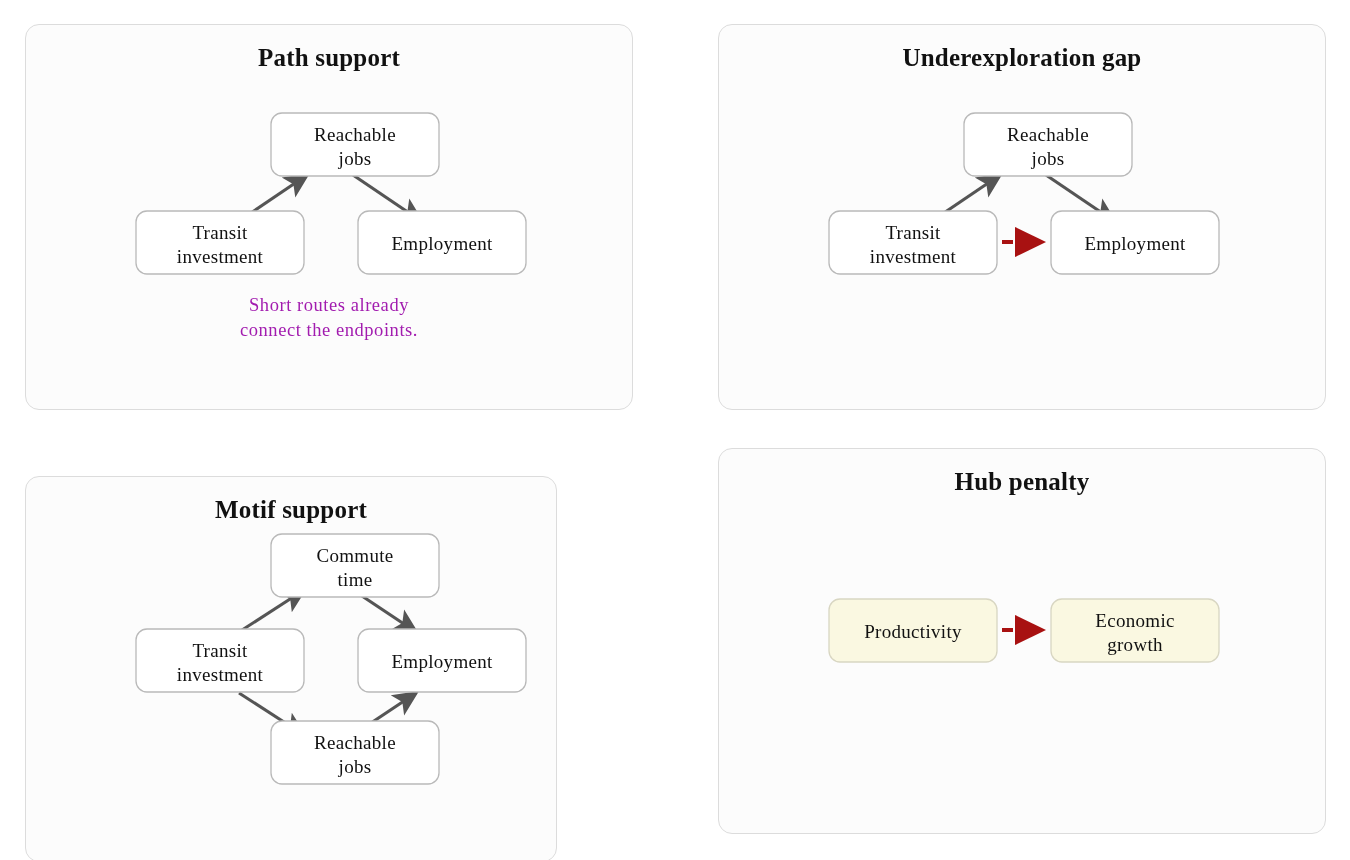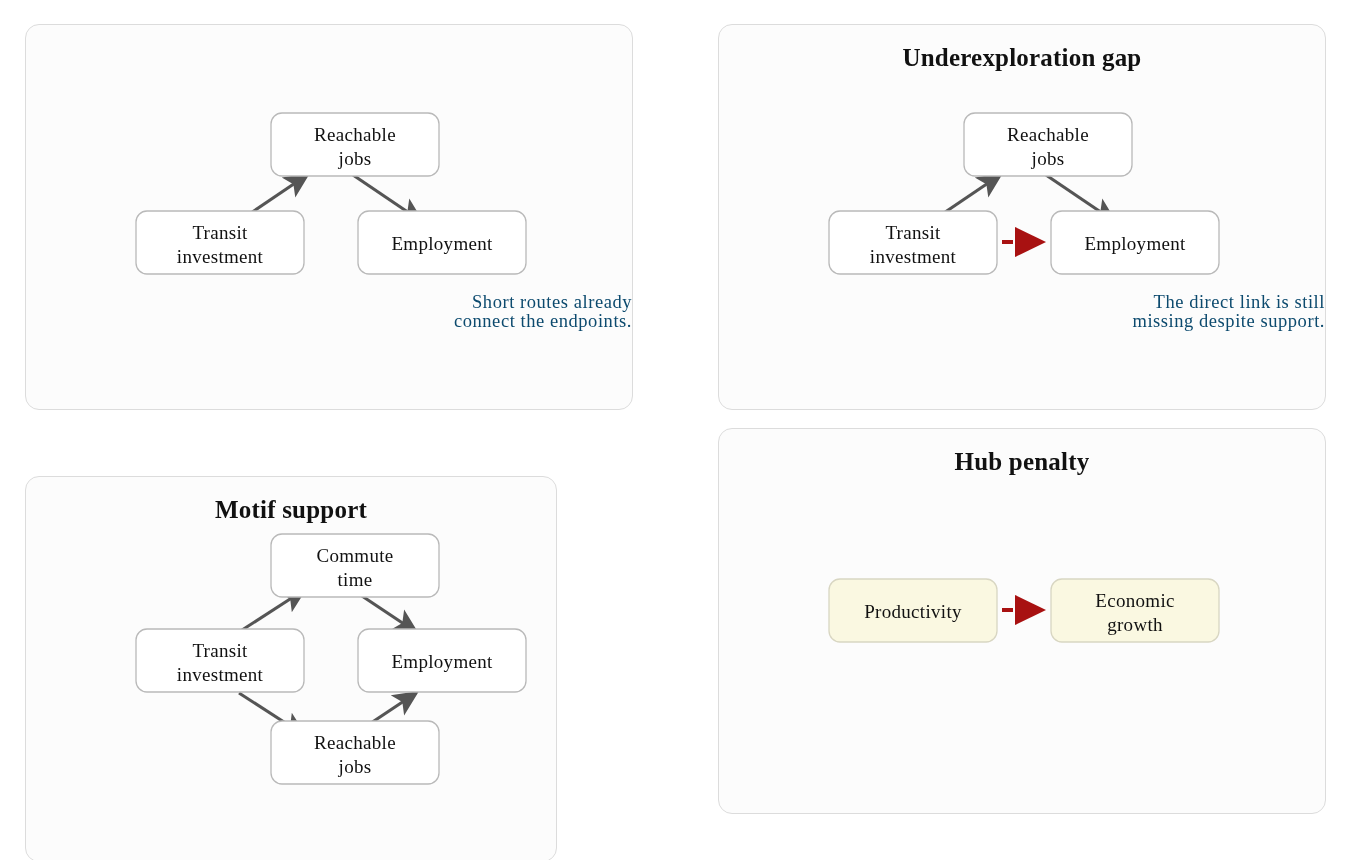--- a/index.html
+++ b/index.html
@@ -24,43 +24,43 @@
     position: absolute;
     box-sizing: border-box;
     background: #fcfcfc;
     border: 1.4px solid #dcdcdc;
     border-radius: 14px;
   }
   
   #panel-path-support      { left: 25px;  top: 24px;  width: 608px; height: 386px; }
   #panel-underexploration  { left: 718px; top: 24px;  width: 608px; height: 386px; }
   #panel-motif-support     { left: 25px;  top: 476px; width: 532px; height: 386px; }
-  #panel-hub-penalty       { left: 718px; top: 428px; width: 608px; height: 386px; padding-left: 28px; }
+  #panel-hub-penalty       { left: 718px; top: 448px; width: 608px; height: 386px; padding-left: 28px; }
 
   .panel-title {
     position: absolute;
     left: 0;
     right: 0;
     top: 19px;
     text-align: center;
     font-weight: bold;
     font-size: 25px;
     letter-spacing: 0.2px;
     color: #111111;
     font-family: "Liberation Serif", "DejaVu Serif", serif;
   }
   .panel-caption {
     position: absolute;
     left: 0;
     right: 0;
-    text-align: right;
+    text-align: center;
     font-size: 18.5px;
-    line-height: 19px;
+    line-height: 25px;
     letter-spacing: 0.55px;
-    color: #0c4a6e;
+    color: #a21caf;
     white-space: pre-line;
     font-family: "Liberation Serif", "DejaVu Serif", serif;
   }
   .cap-top    { top: 268px; }
   .cap-bottom { top: 748px; }
 
   .diagram {
     position: absolute;
     left: 0;
     top: 0;
@@ -98,20 +98,21 @@
   }
   .arrow-gray { fill: #555555; }
   .arrow-red  { fill: #a81111; }
 </style>
 </head>
 <body>
 
 <div class="sheet">
 
   <div class="panel" id="panel-path-support">
+    <div class="panel-title">Path support</div>
 
     <svg class="diagram" viewBox="0 0 608 386">
       <defs>
         <marker id="ah-gray-1" markerWidth="9" markerHeight="9" refX="7.2" refY="4.5" orient="auto">
           <path d="M0,0.6 L8.4,4.5 L0,8.4 L1.9,4.5 Z" class="arrow-gray"></path>
         </marker>
       </defs>
 
       <g>
         <line x1="213" y1="196" x2="281" y2="150" class="edge-solid" marker-end="url(#ah-gray-1)"></line>
@@ -176,22 +177,20 @@
         <text class="node-text" x="194" y="214">Transit</text>
         <text class="node-text" x="194" y="238">investment</text>
       </g>
 
       <g>
         <rect class="node-rect" x="332" y="186" width="168" height="63" rx="11" ry="11"></rect>
         <text class="node-text" x="416" y="225">Employment</text>
       </g>
     </svg>
 
-    <div class="panel-caption cap-top">The direct link is still
-missing despite support.</div>
   </div>
 
   <div class="panel" id="panel-motif-support">
     <div class="panel-title">Motif support</div>
 
     <svg class="diagram" viewBox="0 0 608 386">
       <defs>
         <marker id="ah-gray-3" markerWidth="9" markerHeight="9" refX="7.2" refY="4.5" orient="auto">
           <path d="M0,0.6 L8.4,4.5 L0,8.4 L1.9,4.5 Z" class="arrow-gray"></path>
         </marker>

